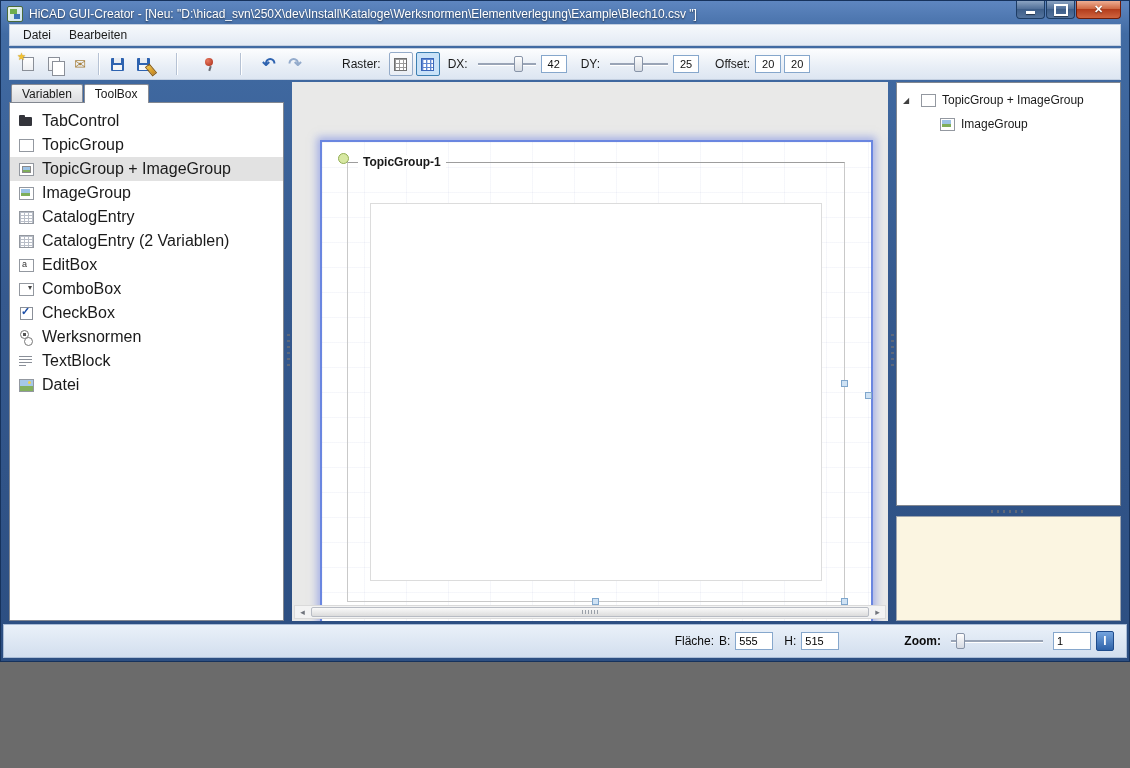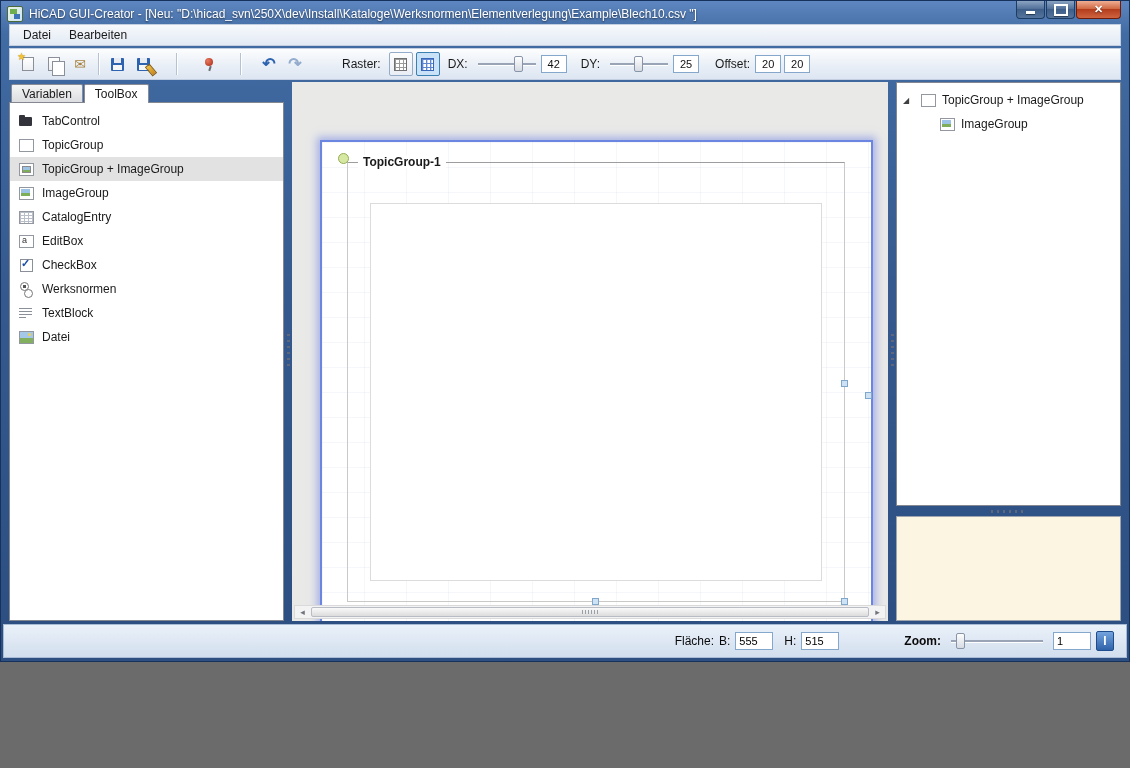--- a/index.html
+++ b/index.html
@@ -54,21 +54,21 @@
   .slider .thumb { position:absolute; top:1px; width:9px; height:16px; background:linear-gradient(#fefefe,#d6dbe3); border:1px solid #8894a8; border-radius:2px; }
   .num-input { width:26px; height:18px; border:1px solid #86a7cc; font:11px "Liberation Sans",sans-serif; text-align:center; padding:0; background:#fff; color:#111; }
 
   
   .main { flex:1; display:flex; margin:0 8px; min-height:0; }
   .left-panel { width:275px; display:flex; flex-direction:column; min-height:0; }
   .tabs-row { display:flex; padding-left:2px; height:20px; align-items:flex-end; }
   .tab { padding:2px 10px 1px; font-size:12px; border:1px solid #898c95; border-bottom:none; border-radius:2px 2px 0 0; background:linear-gradient(#f5f5f5,#dcdde0); margin-right:1px; color:#1a1a1a; }
   .tab.active { background:#fff; position:relative; z-index:2; margin-bottom:-1px; padding-bottom:2px; }
   .panel-body { flex:1; border:1px solid #828790; background:#fff; overflow:hidden; padding-top:6px; }
-  .tool-item { display:flex; align-items:center; gap:8px; padding:0 8px; font-size:12px; color:#1a1a1a; height:24px; }
+  .tool-item { display:flex; align-items:center; gap:8px; padding:0 8px; font-size:16px; color:#1a1a1a; height:24px; }
   .tool-item.selected { background:#e2e2e2; }
 
   
   .ic { width:16px; height:16px; position:relative; flex:none; display:inline-block; }
   .ic-tabcontrol::before { content:""; position:absolute; left:1px; top:2px; width:6px; height:3px; background:#33343b; border-radius:1px 1px 0 0; }
   .ic-tabcontrol::after { content:""; position:absolute; left:1px; top:4px; width:13px; height:9px; background:#33343b; border-radius:1px; }
   .ic-frame::before { content:""; position:absolute; left:1px; top:2px; width:13px; height:11px; border:1px solid #9398a0; background:#fff; }
   .ic-topicimage::after { content:""; position:absolute; left:4px; top:5px; width:7px; height:5px; background:linear-gradient(180deg,#9cc2e6 55%,#7fae5a 45%); border:1px solid #8a8a8a; }
   .ic-imagegroup::after { content:""; position:absolute; left:3px; top:4px; width:9px; height:7px; background:linear-gradient(180deg,#9cc2e6 55%,#7fae5a 45%); }
   .ic-catalog::before { content:""; position:absolute; left:1px; top:2px; width:13px; height:11px; border:1px solid #9398a0; background-color:#fff;
@@ -220,22 +220,30 @@
         </div>
         <div class="tool-item">
           <span class="ic ic-frame ic-imagegroup"></span>
           <span>ImageGroup</span>
         </div>
         <div class="tool-item">
           <span class="ic ic-catalog"></span>
           <span>CatalogEntry</span>
         </div>
         <div class="tool-item">
+          <span class="ic ic-catalog"></span>
+          <span>CatalogEntry (2 Variablen)</span>
+        </div>
+        <div class="tool-item">
           <span class="ic ic-frame ic-editbox"></span>
           <span>EditBox</span>
+        </div>
+        <div class="tool-item">
+          <span class="ic ic-frame ic-combobox"></span>
+          <span>ComboBox</span>
         </div>
         <div class="tool-item">
           <span class="ic ic-checkbox"></span>
           <span>CheckBox</span>
         </div>
         <div class="tool-item">
           <span class="ic ic-radio"></span>
           <span>Werksnormen</span>
         </div>
         <div class="tool-item">

